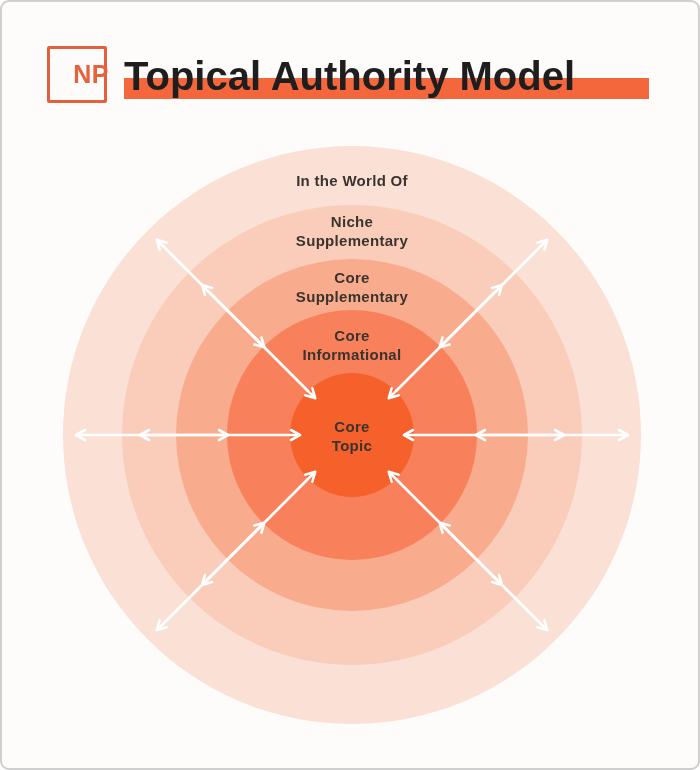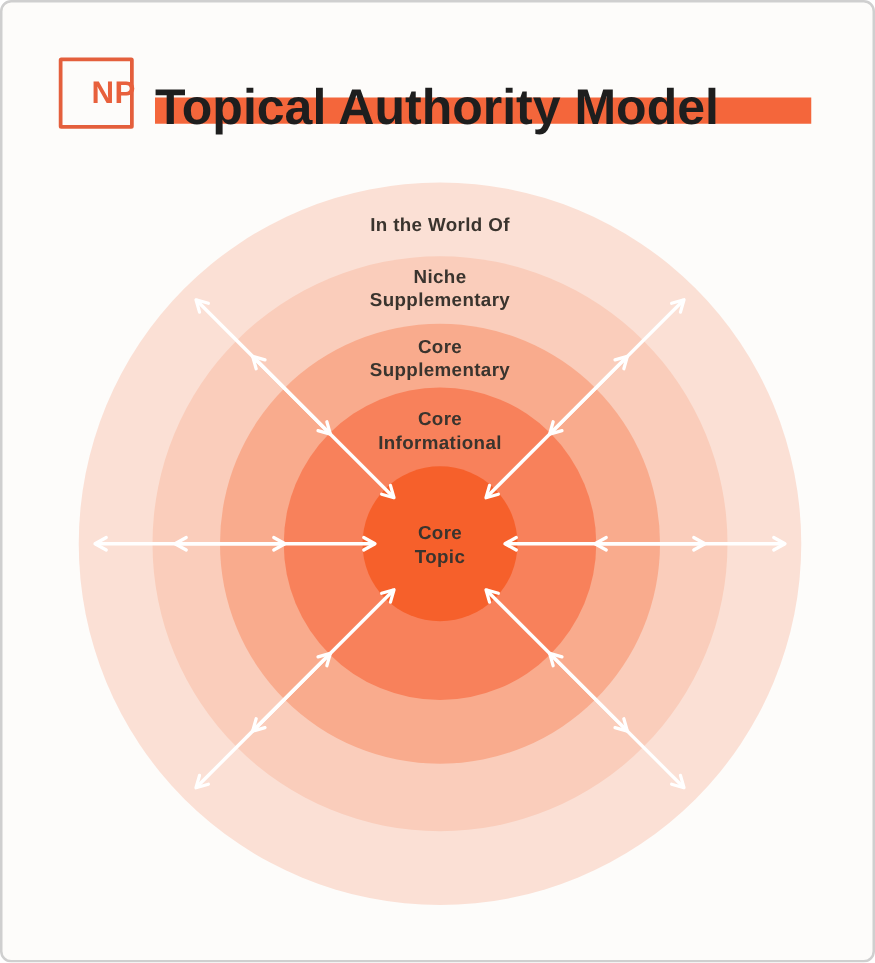--- a/index.html
+++ b/index.html
@@ -50,21 +50,21 @@
     position: absolute;
     left: 0;
     top: 76px;
     width: 525px;
     height: 21px;
     z-index: 0;
   }
   .title-text {
     position: absolute;
     left: 0;
-    top: 64px;
+    top: 54px;
     margin: 0;
     z-index: 1;
     font-size: 40px;
     line-height: 40px;
     font-weight: bold;
     letter-spacing: 0px;
     white-space: nowrap;
   }
   
   #diagram {

